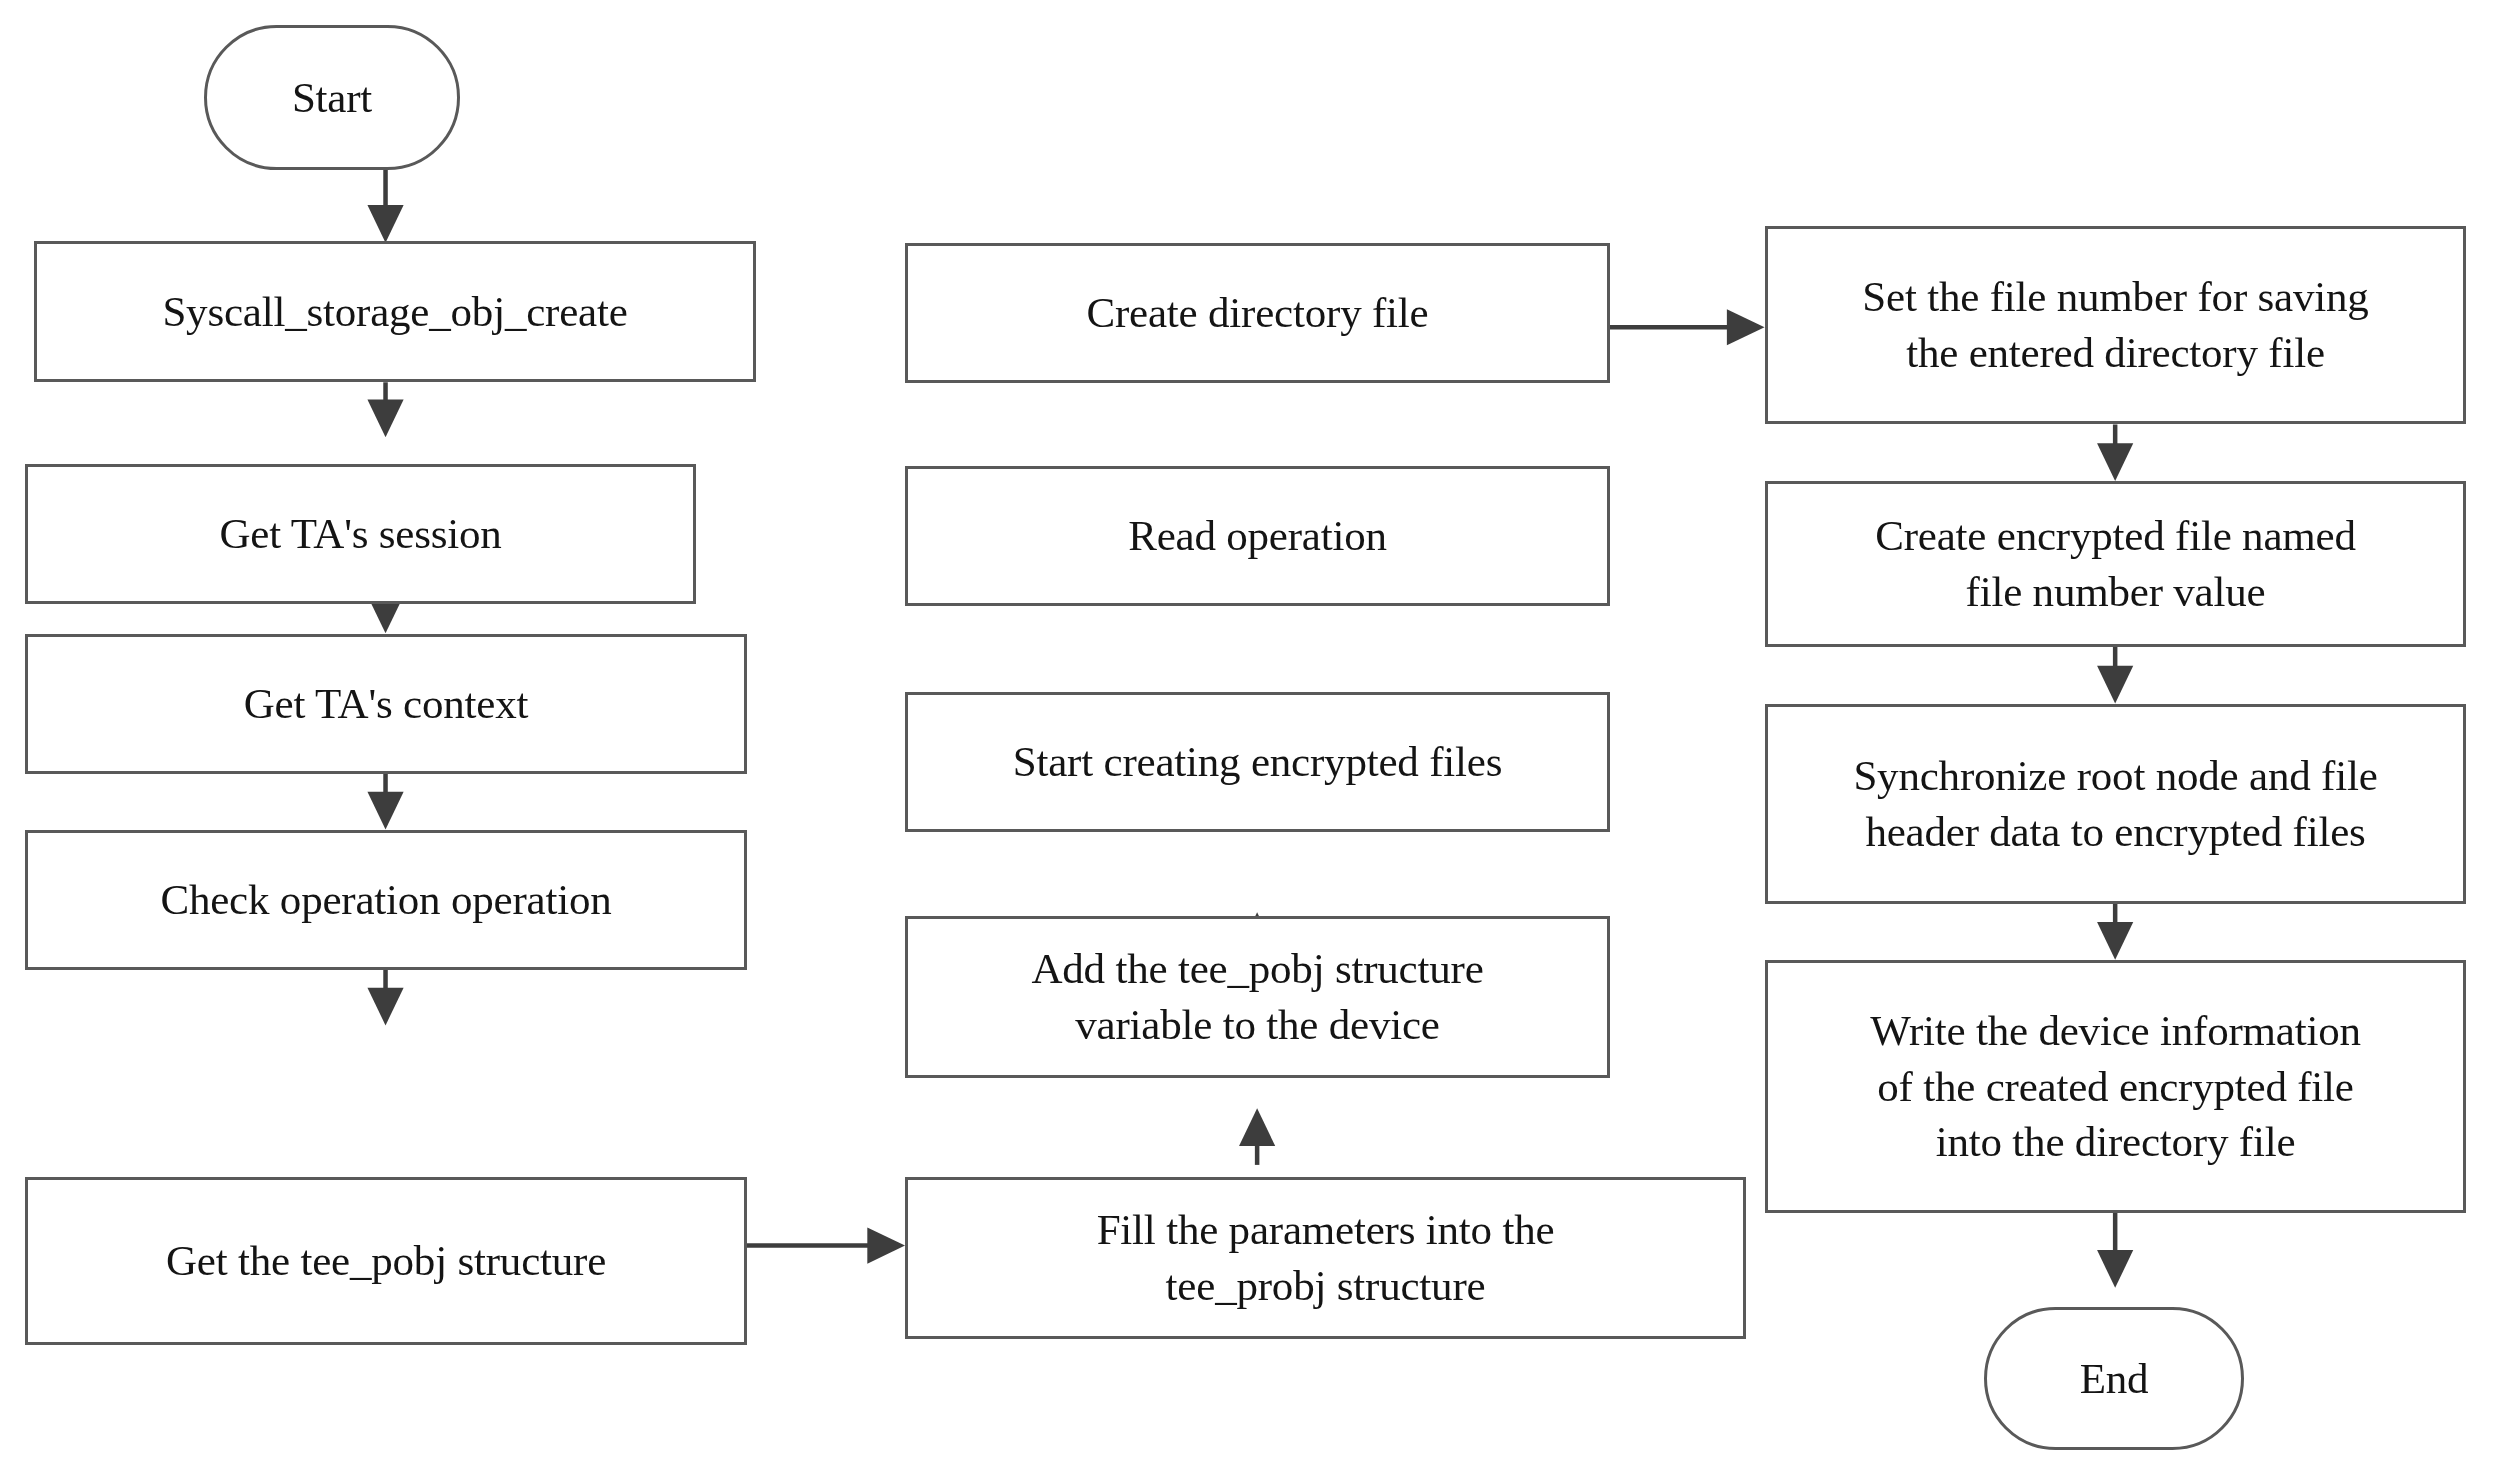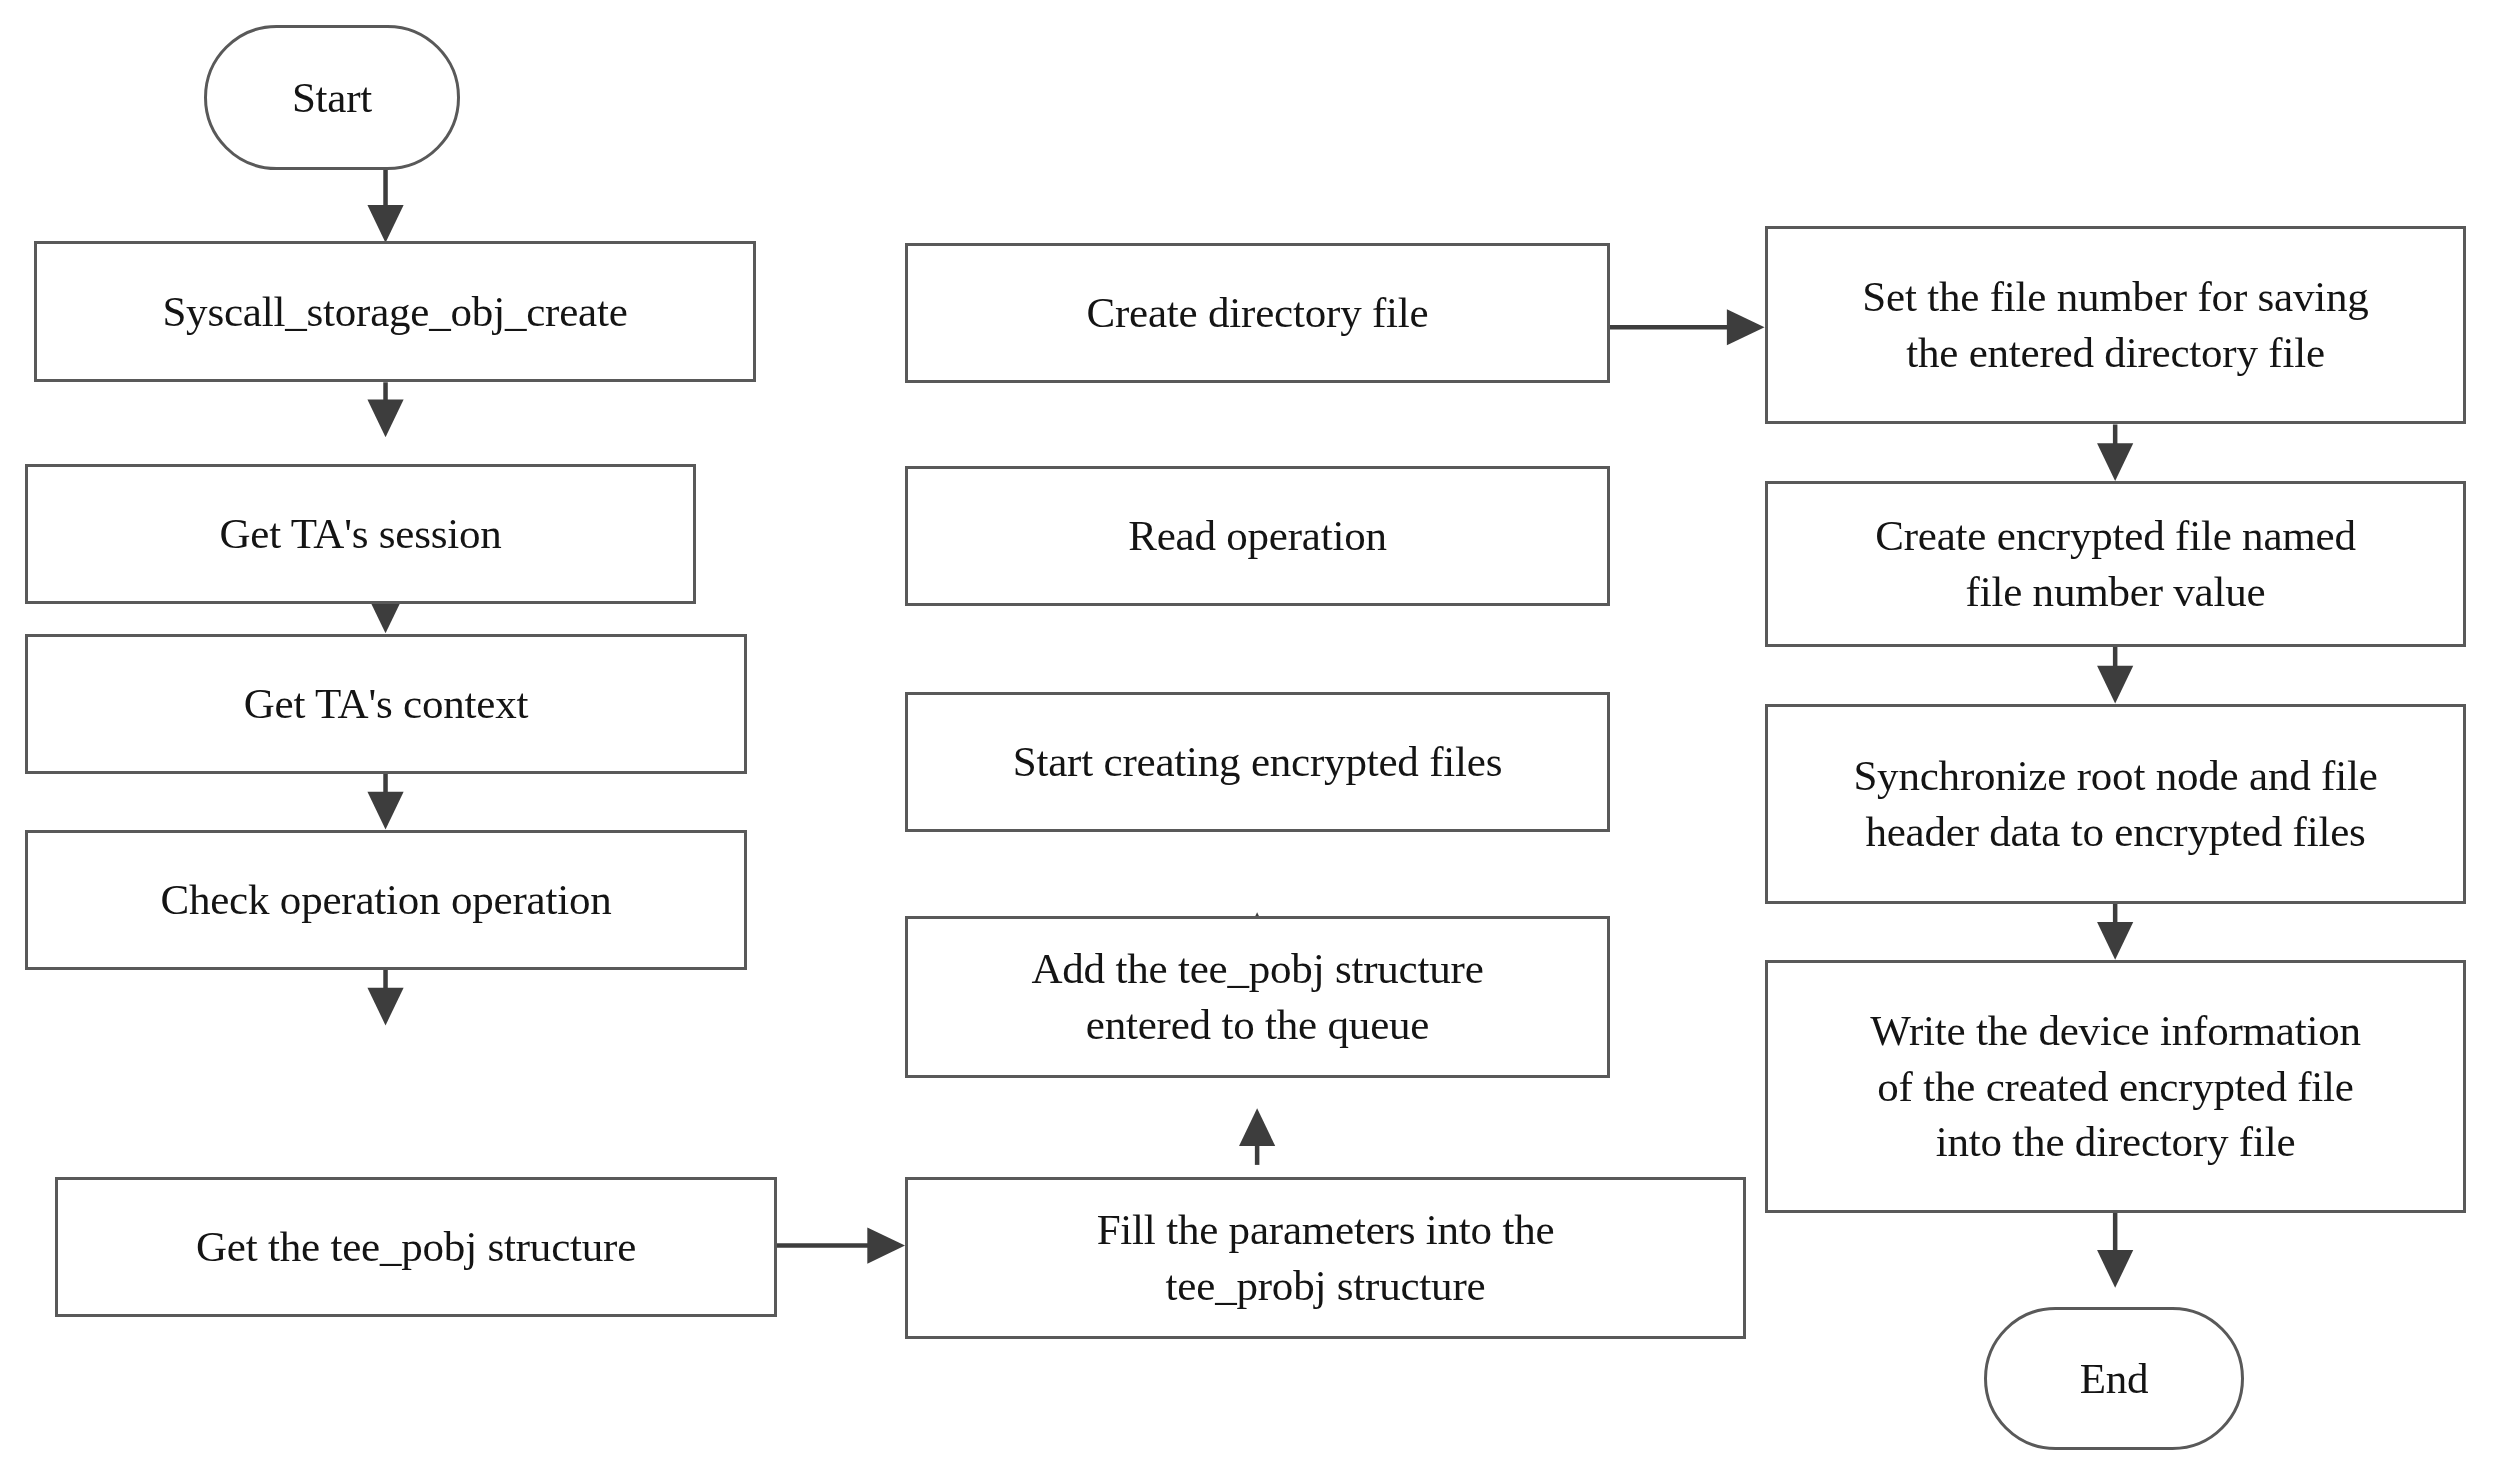--- a/index.html
+++ b/index.html
@@ -139,39 +139,39 @@
   </div>
 
   <div class="node" style="left:25px; top:634px; width:722px; height:140px;">
     <span class="lbl">Get TA's context</span>
   </div>
 
   <div class="node" style="left:25px; top:830px; width:722px; height:140px;">
     <span class="lbl">Check operation operation</span>
   </div>
 
-  <div class="node" style="left:25px; top:1177px; width:722px; height:140px;margin-left:30px;">
+  <div class="node" style="left:25px; top:1177px; width:722px; height:168px;">
     <span class="lbl">Get the tee_pobj structure</span>
   </div>
 
   <div class="node" style="left:905px; top:243px; width:705px; height:140px;">
     <span class="lbl">Create directory file</span>
   </div>
 
   <div class="node" style="left:905px; top:466px; width:705px; height:140px;">
     <span class="lbl">Read operation</span>
   </div>
 
   <div class="node" style="left:905px; top:692px; width:705px; height:140px;">
     <span class="lbl">Start creating encrypted files</span>
   </div>
 
   <div class="node" style="left:905px; top:916px; width:705px; height:162px;">
     <span class="lbl">Add the tee_pobj structure
-entered to the queue</span>
+variable to the device</span>
   </div>
 
   <div class="node" style="left:905px; top:1177px; width:841px; height:162px;">
     <span class="lbl">Fill the parameters into the
 tee_probj structure</span>
   </div>
 
   <div class="node" style="left:1765px; top:226px; width:701px; height:198px;">
     <span class="lbl">Set the file number for saving
 the entered directory file</span>

